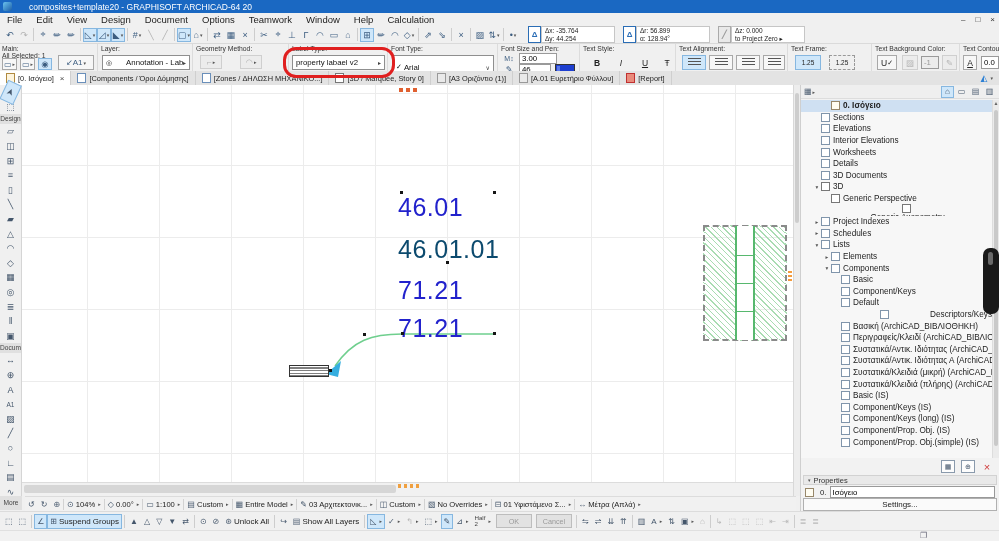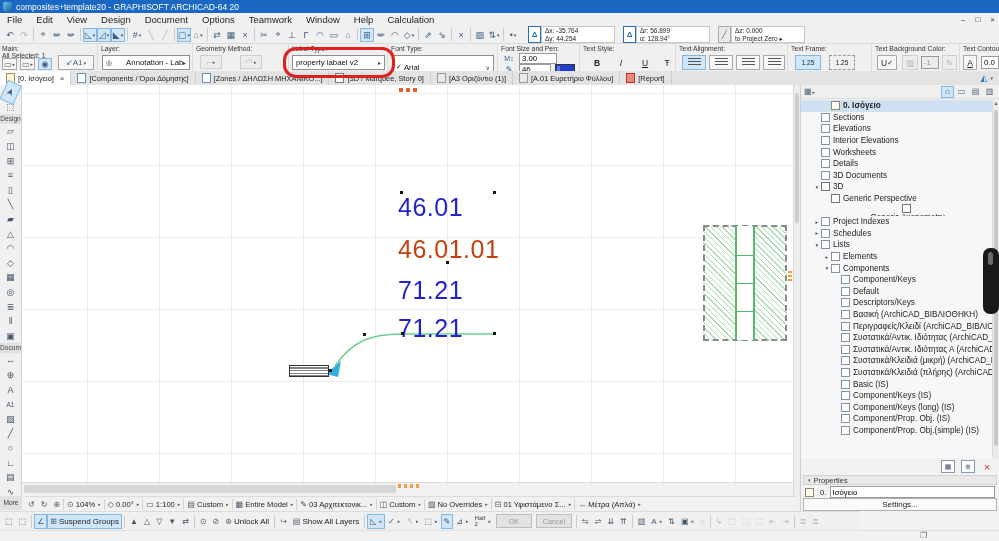--- a/index.html
+++ b/index.html
@@ -1,19 +1,19 @@
 <!DOCTYPE html>
 <html><head>
 <meta charset="utf-8">
 <style>
   html,body{margin:0;padding:0;background:#888;}
   #app{position:relative;width:999px;height:541px;background:#f0f0f0;font-family:"Liberation Sans",sans-serif;overflow:hidden;cursor:default;}
   .abs{position:absolute;}
   
-  .titlebar{left:0;top:0;width:999px;height:13px;background:#1a68c2;color:#fff;display:flex;align-items:center;gap:4px;padding-left:3px;box-sizing:border-box;font-size:8.5px;}
+  .titlebar{left:0;top:0;width:999px;height:13px;background:#1a68c2;color:#fff;display:flex;align-items:center;gap:17px;padding-left:3px;box-sizing:border-box;font-size:8.5px;}
   .app-icon{width:9px;height:9px;border-radius:2px;background:linear-gradient(135deg,#6cc4ee,#1b5ea8);flex:none;}
   .menubar{left:0;top:13px;width:999px;height:13px;background:#f0f0f0;display:flex;align-items:center;font-size:9.5px;color:#222;}
   .menu-item{padding:0 7px;}
   .win-controls{position:absolute;right:4px;top:13px;display:flex;gap:10px;font-size:8px;color:#333;align-items:center;height:13px;}
   
   .toolbar{left:0;top:26px;width:999px;height:18px;background:#f0f0f0;border-bottom:1px solid #dadada;display:flex;align-items:center;padding-left:3px;box-sizing:border-box;}
   .tbtn{min-width:14px;height:14px;display:flex;align-items:center;justify-content:center;font-size:9px;color:#3c5d80;border:1px solid transparent;box-sizing:border-box;}
   .tbtn.hl{background:#cfe7fa;border-color:#86b7e0;}
   .tbtn.dis{color:#b3b3b3;}
   .tb-sep{width:1px;height:13px;background:#cdcdcd;margin:0 2px;flex:none;}
@@ -379,21 +379,21 @@
 
   <div class="abs canvas">
     <div class="canvas-grid"></div>
     <div class="top-marker"></div>
     <svg class="leader-svg" width="771" height="398">
       <path d="M471,249 L380,249 C350,249 331,255 313,281" fill="none" stroke="#6fcf8e" stroke-width="1.5"></path>
       <polygon points="304,289 319,276 316,292" fill="#35aee0"></polygon>
     </svg>
     <div>
         <div class="canvas-label" style="left: 376px; top: 108px; color: rgb(34, 34, 204);">46.01</div>
-        <div class="canvas-label" style="left: 376px; top: 150px; color: #c2410c;">46.01.01</div>
+        <div class="canvas-label" style="left: 376px; top: 150px; color: #0c4a6e;">46.01.01</div>
         <div class="canvas-label" style="left: 376px; top: 191px; color: rgb(34, 34, 204);">71.21</div>
         <div class="canvas-label" style="left: 376px; top: 229px; color: rgb(34, 34, 204);">71.21</div>
       </div>
     <div>
         <div class="dot" style="left: 378px; top: 106px;"></div>
         <div class="dot" style="left: 471px; top: 106px;"></div>
         <div class="dot" style="left: 424px; top: 176px;"></div>
         <div class="dot" style="left: 341px; top: 248px;"></div>
         <div class="dot" style="left: 379px; top: 247px;"></div>
         <div class="dot" style="left: 471px; top: 247px;"></div>
@@ -499,29 +499,34 @@
           <span class="nico doc"></span>
           <span>Elements</span>
         </div>
         <div class="nav-row" style="padding-left: 22px;">
           <span class="nav-arrow">▾</span>
           <span class="nico grid"></span>
           <span>Components</span>
         </div>
         <div class="nav-row" style="padding-left: 32px;">
           <span class="nav-arrow"></span>
+          <span class="nico grid"></span>
+          <span>Basic</span>
+        </div>
+        <div class="nav-row" style="padding-left: 32px;">
+          <span class="nav-arrow"></span>
           <span class="nico doc"></span>
           <span>Component/Keys</span>
         </div>
         <div class="nav-row" style="padding-left: 32px;">
           <span class="nav-arrow"></span>
           <span class="nico doc"></span>
           <span>Default</span>
         </div>
-        <div class="nav-row" style="padding-left: 32px;">
+        <div class="nav-row" style="padding-left: 32px; justify-content: space-between;">
           <span class="nav-arrow"></span>
           <span class="nico doc"></span>
           <span>Descriptors/Keys</span>
         </div>
         <div class="nav-row" style="padding-left: 32px;">
           <span class="nav-arrow"></span>
           <span class="nico grid"></span>
           <span>Βασική (ArchiCAD_ΒΙΒΛΙΟΘΗΚΗ)</span>
         </div>
         <div class="nav-row" style="padding-left: 32px;">

